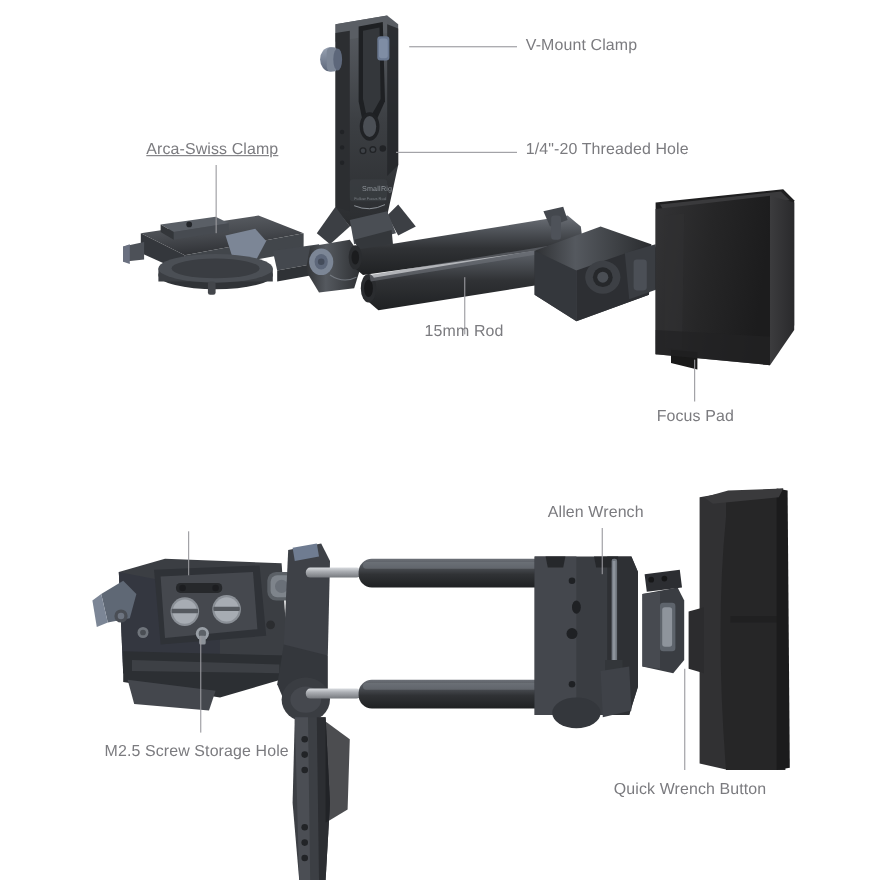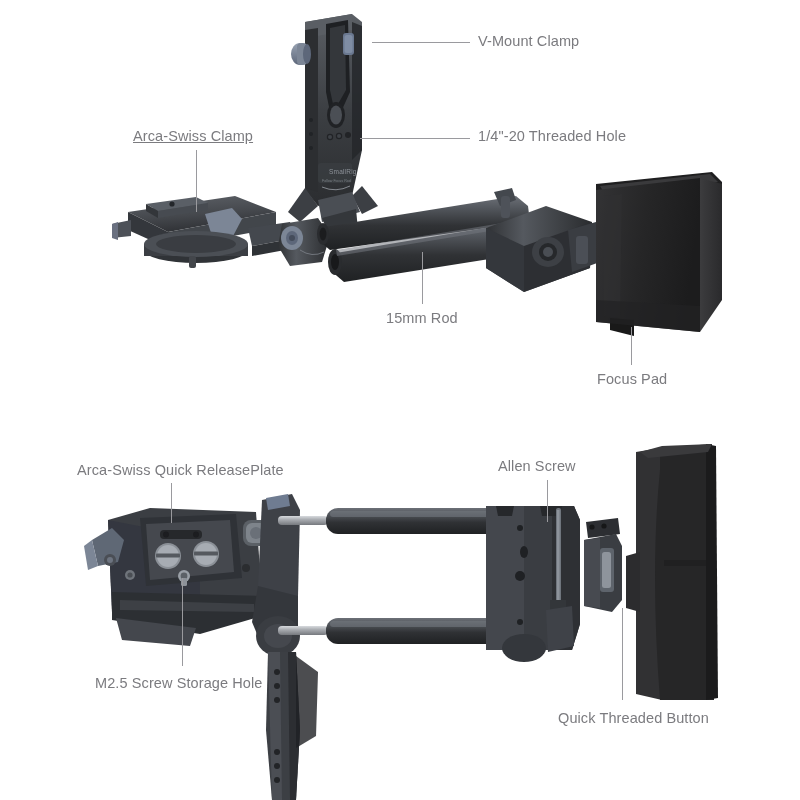--- a/index.html
+++ b/index.html
@@ -331,30 +331,29 @@
   <div class="leader h" style="left:372px;top:42px;width:98px;"></div>
   <div class="label" style="left:478px;top:33px;">V-Mount Clamp</div>
 
   <div class="leader h" style="left:360px;top:138px;width:110px;"></div>
   <div class="label" style="left:478px;top:128px;">1/4"-20 Threaded Hole</div>
 
   <div class="label" style="left:133px;top:128px;text-decoration:underline;">Arca-Swiss Clamp</div>
   <div class="leader v" style="left:196px;top:150px;height:62px;"></div>
 
   <div class="leader v" style="left:422px;top:252px;height:52px;"></div>
-  <div class="label" style="left:386px;top:310px;text-align:center;">15mm Rod</div>
+  <div class="label" style="left:386px;top:293px;text-align:center;">15mm Rod</div>
 
   <div class="leader v" style="left:631px;top:327px;height:38px;"></div>
   <div class="label" style="left:597px;top:371px;">Focus Pad</div>
 
-  <div class="label" style="left:77px;top:462px;">Arca-Swiss Quick ReleasePlate</div>
   <div class="leader v" style="left:171px;top:483px;height:40px;"></div>
 
   <div class="leader v" style="left:182px;top:578px;height:88px;"></div>
   <div class="label" style="left:95px;top:675px;">M2.5 Screw Storage Hole</div>
 
-  <div class="label" style="left:498px;top:458px;">Allen Screw</div>
+  <div class="label" style="left:498px;top:458px;">Allen Wrench</div>
   <div class="leader v" style="left:547px;top:480px;height:42px;"></div>
 
   <div class="leader v" style="left:622px;top:608px;height:92px;"></div>
-  <div class="label" style="left:558px;top:710px;">Quick Threaded Button</div>
+  <div class="label" style="left:558px;top:710px;">Quick Wrench Button</div>
 
 </div>
 
 </body></html>

